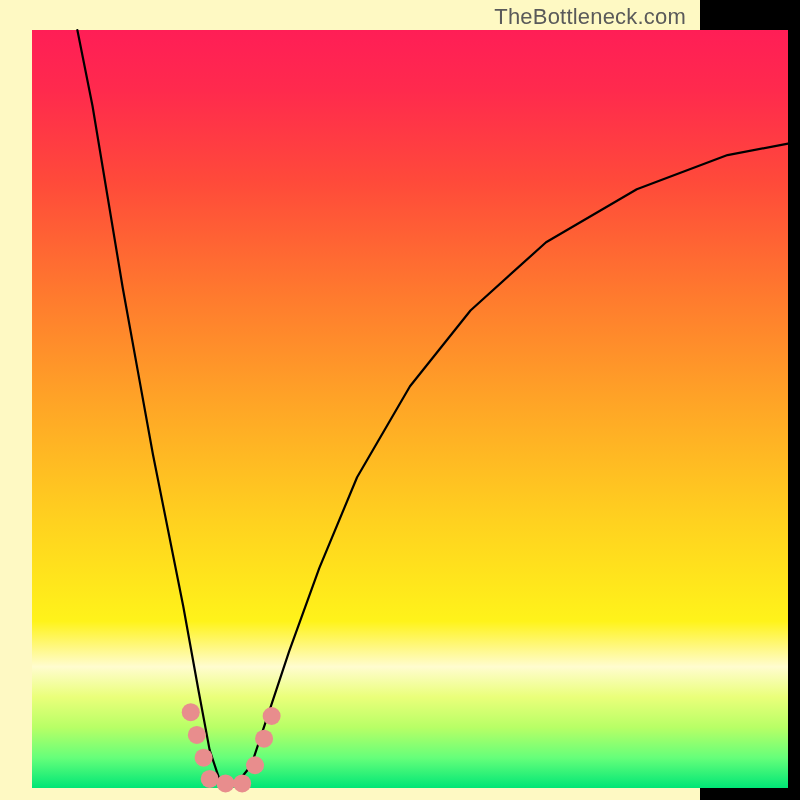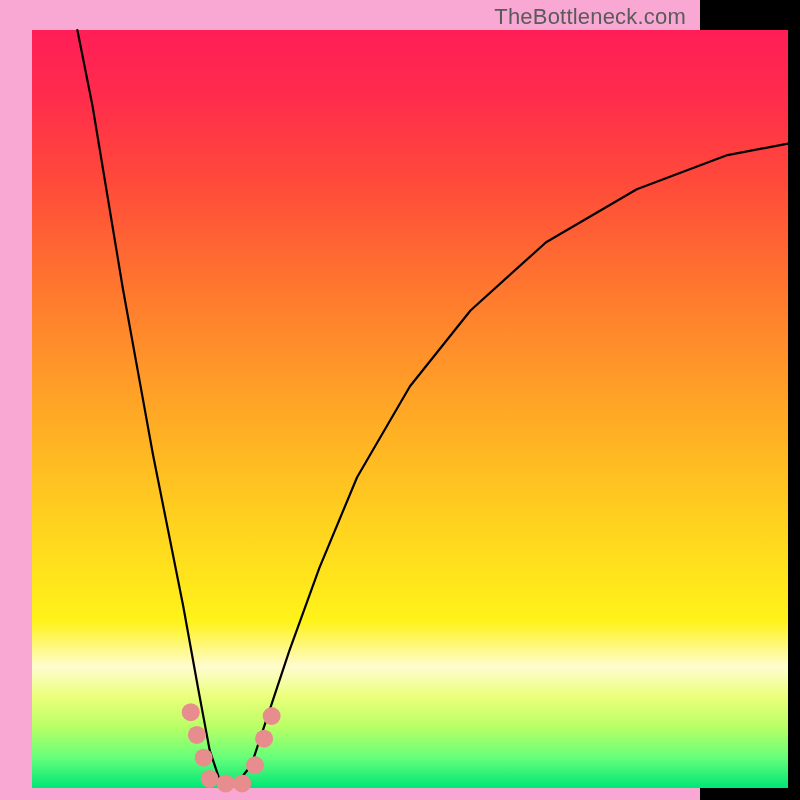--- a/index.html
+++ b/index.html
@@ -8,21 +8,21 @@
     width: 800px;
     height: 800px;
     background: #000;
     overflow: hidden;
     font-family: Arial, Helvetica, sans-serif;
   }
   .chart-wrap {
     position: relative;
     width: 700px;
     height: 800px;
-    background: #f9a8d4;
+    background: #fef9c3;
   }
   .watermark {
     position: absolute;
     top: 4px;
     right: 14px;
     color: #5a5a5a;
     font-size: 22px;
     letter-spacing: 0.2px;
     font-weight: 500;
     z-index: 5;

